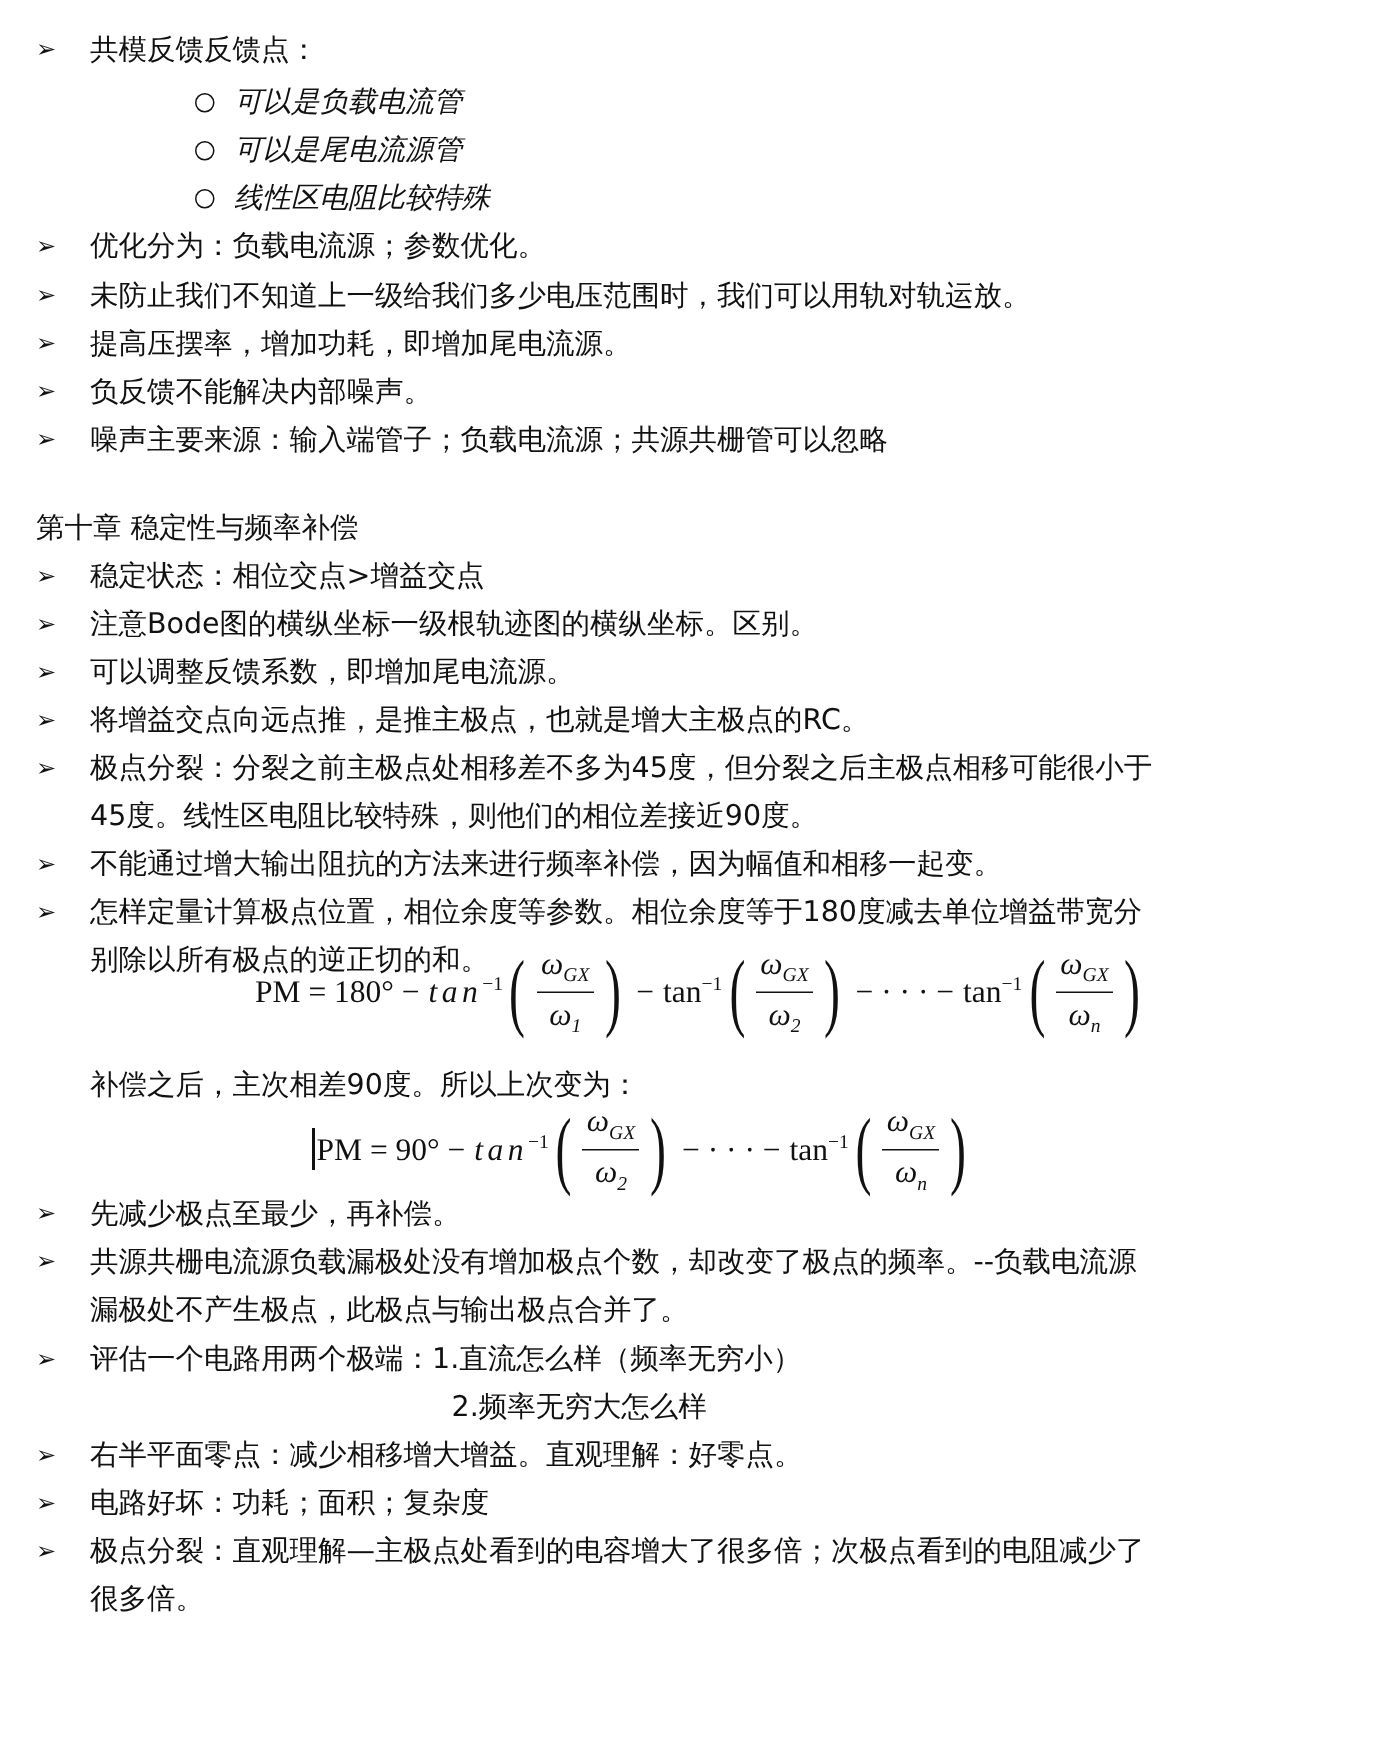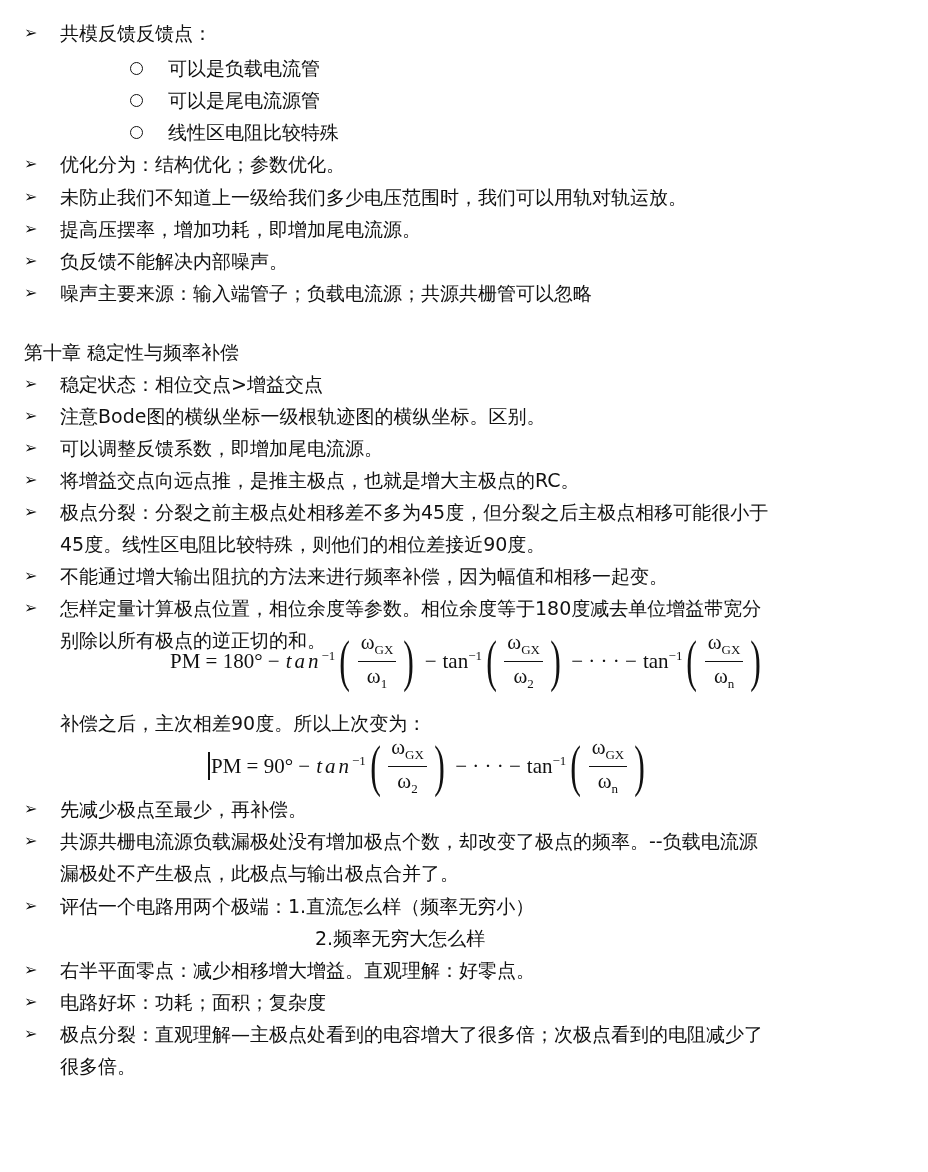--- a/index.html
+++ b/index.html
@@ -12,27 +12,27 @@
   .line { position: absolute; left: 0; white-space: nowrap; line-height: 26px; }
   .bullet-arrow {
     position: absolute; left: 24px; font-size: 16px; line-height: 26px;
     font-family: "DejaVu Sans", sans-serif;
   }
   .text { position: absolute; left: 60px; }
   .sub-bullet {
     position: absolute; left: 130px; width: 11px; height: 11px;
     border: 1.5px solid #111; border-radius: 50%; top: 7px;
   }
-  .sub-text { position: absolute; left: 168px; }
+  .sub-text { position: absolute; left: 156px; font-style: italic; }
   .heading { position: absolute; left: 24px; }
   .math {
     position: absolute; font-family: "Liberation Serif", "DejaVu Serif", serif;
     font-size: 21px; white-space: nowrap; display: flex; align-items: center;
   }
-  .frac { display: inline-flex; flex-direction: column; align-items: center; margin: 0 3px; }
+  .frac { display: inline-flex; flex-direction: column; align-items: center; margin: 0 3px; font-style: italic; }
   .frac .num { padding: 0 3px 2px; border-bottom: 1px solid #111; }
   .frac .den { padding: 2px 3px 0; }
   .paren { font-size: 58px; font-weight: 100; line-height: 58px; transform: scaleX(0.55); display: inline-block; }
   sub { font-size: 13px; } sup { font-size: 13px; }
   .it { font-style: italic; letter-spacing: 3px; }
   .cursor { display: inline-block; width: 2px; height: 28px; background: #111; margin-right: 1px; }
 </style>
 </head>
 <body>
 
@@ -49,21 +49,21 @@
   <div class="line" style="top:87px">
     <span class="sub-bullet"></span>
     <span class="sub-text">可以是尾电流源管</span>
   </div>
   <div class="line" style="top:119px">
     <span class="sub-bullet"></span>
     <span class="sub-text">线性区电阻比较特殊</span>
   </div>
   <div class="line" style="top:151px">
     <span class="bullet-arrow">➢</span>
-    <span class="text">优化分为：结构优化；参数优化。</span>
+    <span class="text">优化分为：负载电流源；参数优化。</span>
   </div>
   <div class="line" style="top:184px">
     <span class="bullet-arrow">➢</span>
     <span class="text">未防止我们不知道上一级给我们多少电压范围时，我们可以用轨对轨运放。</span>
   </div>
   <div class="line" style="top:216px">
     <span class="bullet-arrow">➢</span>
     <span class="text">提高压摆率，增加功耗，即增加尾电流源。</span>
   </div>
   <div class="line" style="top:248px">
@@ -174,21 +174,21 @@
     <span class="text">共源共栅电流源负载漏极处没有增加极点个数，却改变了极点的频率。--负载电流源</span>
   </div>
   <div class="line" style="top:860px">
     <span class="text">漏极处不产生极点，此极点与输出极点合并了。</span>
   </div>
   <div class="line" style="top:893px">
     <span class="bullet-arrow">➢</span>
     <span class="text">评估一个电路用两个极端：1.直流怎么样（频率无穷小）</span>
   </div>
   <div class="line" style="top:925px">
-    <span class="text" style="left:315px">2.频率无穷大怎么样</span>
+    <span class="text" style="left:301px">2.频率无穷大怎么样</span>
   </div>
   <div class="line" style="top:957px">
     <span class="bullet-arrow">➢</span>
     <span class="text">右半平面零点：减少相移增大增益。直观理解：好零点。</span>
   </div>
   <div class="line" style="top:989px">
     <span class="bullet-arrow">➢</span>
     <span class="text">电路好坏：功耗；面积；复杂度</span>
   </div>
   <div class="line" style="top:1021px">

